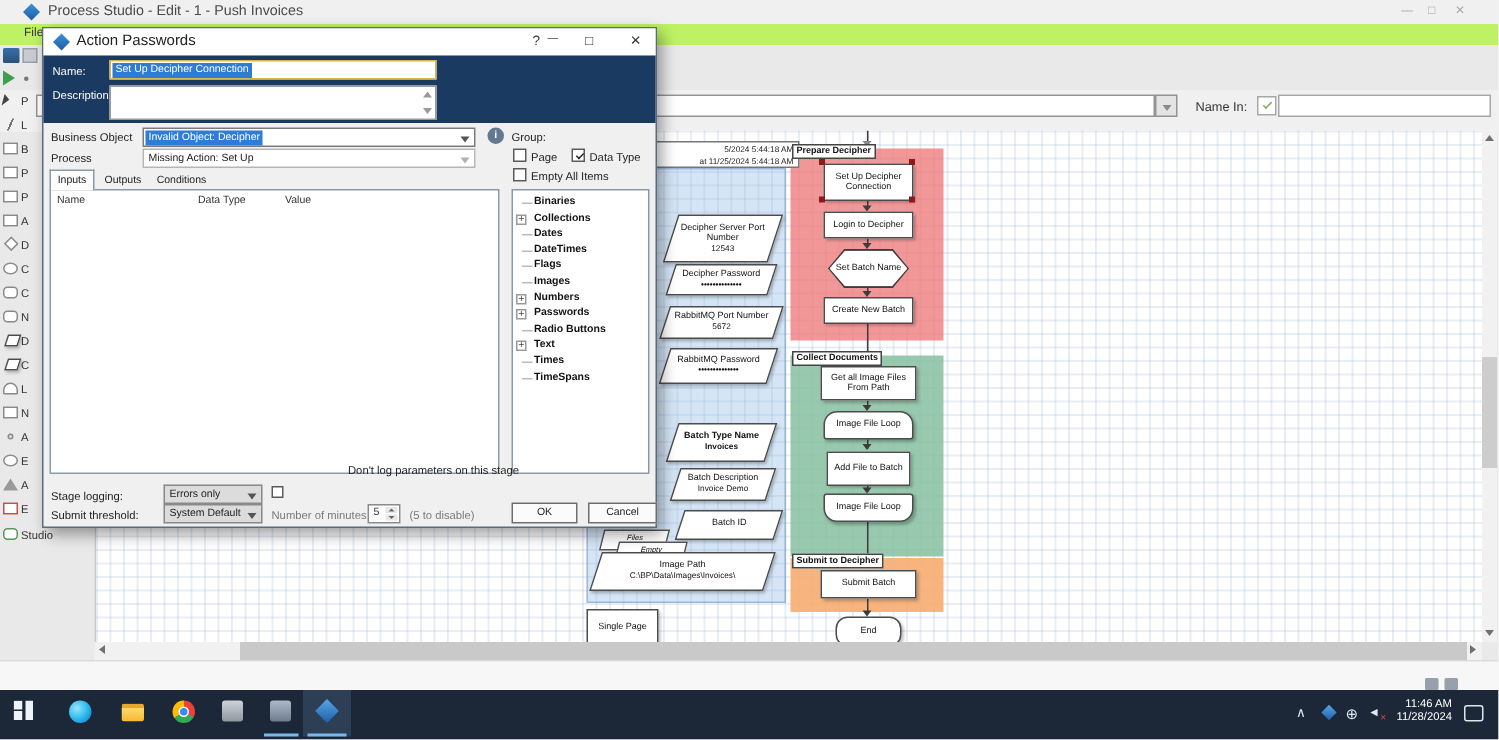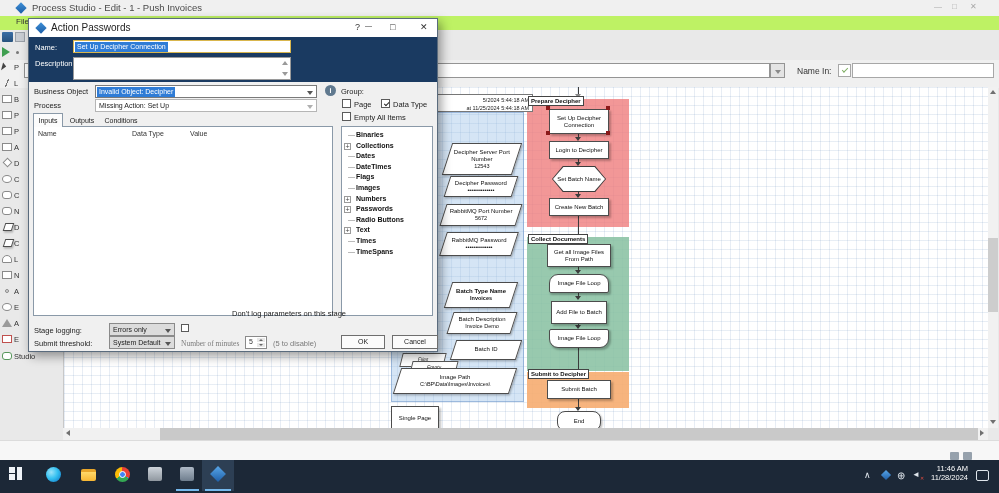--- a/index.html
+++ b/index.html
@@ -497,21 +497,21 @@
       <i class="carr"></i>
   </div>
   <div class="cb" style="left:152px; top:305px; width:8px; height:8px;"></div>
   <span class="cblab" style="left:163px; top:290px;margin-left:40px;">Don't log parameters on this stage</span>
 
   <span class="dlglab" style="left:5px; top:320px;">Submit threshold:</span>
   <div class="combo gray" style="left:80px; top:317px; width:66px;">
     <span class="cval">System Default</span>
       <i class="carr"></i>
   </div>
-  <span class="dlglab graylab" style="left:152px; top:320px;font-family:Liberation Serif, serif;">Number of minutes</span>
+  <span class="dlglab graylab" style="left:152px; top:320px;">Number of minutes</span>
   <div class="spin" style="left:216px; top:317px; width:22px; height:13px;">
     <span class="sval">5</span>
     <span class="sup">
         <i></i>
       </span>
     <span class="sdn">
         <i></i>
       </span>
   </div>
   <span class="dlglab graylab" style="left:244px; top:320px;">(5 to disable)</span>

